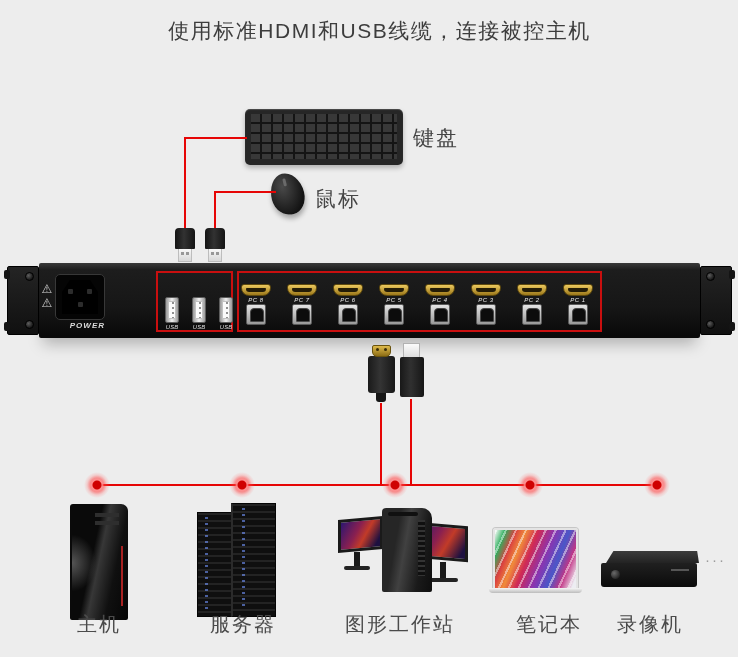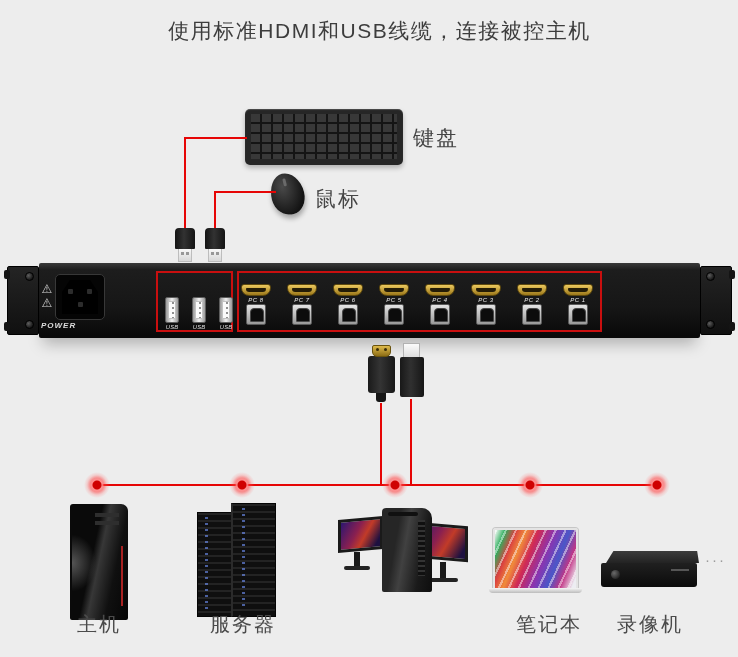--- a/index.html
+++ b/index.html
@@ -60,21 +60,21 @@
   .warn { position:absolute; left:32px; top:19px; width:18px; text-align:center;
           color:#d8d8d8; font-size:12px; line-height:14px; }
   .warn span { display:block; }
 
   .power-inlet { position:absolute; left:49px; top:11px; width:50px; height:46px;
                  background:#050505; border:1px solid #383838; border-radius:5px; }
   .power-inlet .recess { position:absolute; left:6px; right:6px; top:5px; bottom:5px; background:#000;
                  clip-path:polygon(22% 0, 78% 0, 100% 35%, 100% 100%, 0 100%, 0 35%); }
   .pin { position:absolute; width:5px; height:5px; background:#2c2c2c; border-radius:1px; }
   .pin.p1 { left:12px; top:14px; } .pin.p2 { right:12px; top:14px; } .pin.p3 { left:22px; bottom:12px; }
-  .power-label { position:absolute; left:35px; top:58px; width:50px; text-align:left;
+  .power-label { position:absolute; left:49px; top:58px; width:50px; text-align:right;
                  color:#dcdcdc; font-size:8px; font-style:italic; font-weight:bold; letter-spacing:1px; }
 
   .hl-box { position:absolute; top:8px; height:61px; border:2px solid #c90f0f; }
   .hl-box.b1 { left:150px; width:77px; }
   .hl-box.b2 { left:231px; width:365px; }
 
   .usba { position:absolute; top:34px; width:14px; height:26px; border:1px solid #5e5e5e; border-radius:2px;
           background:linear-gradient(90deg,#9a9a9a,#f0f0f0 50%,#9a9a9a); }
   .usba::after { content:""; position:absolute; left:2px; right:2px; top:3px; bottom:3px;
           background:#fbfbfb; border:1px solid #c2c2c2;
@@ -329,16 +329,17 @@
   </div>
 
   <div class="dev dvr">
     <div class="dvr-top"></div>
     <div class="dvr-front"></div>
   </div>
   <div class="more-dots">···</div>
 
   <div class="dev-label" style="left:99px;">主机</div>
   <div class="dev-label" style="left:243px;">服务器</div>
+  <div class="dev-label" style="left:400px;">图形工作站</div>
   <div class="dev-label" style="left:549px;">笔记本</div>
   <div class="dev-label" style="left:650px;">录像机</div>
 
 </div>
 
 </body></html>

